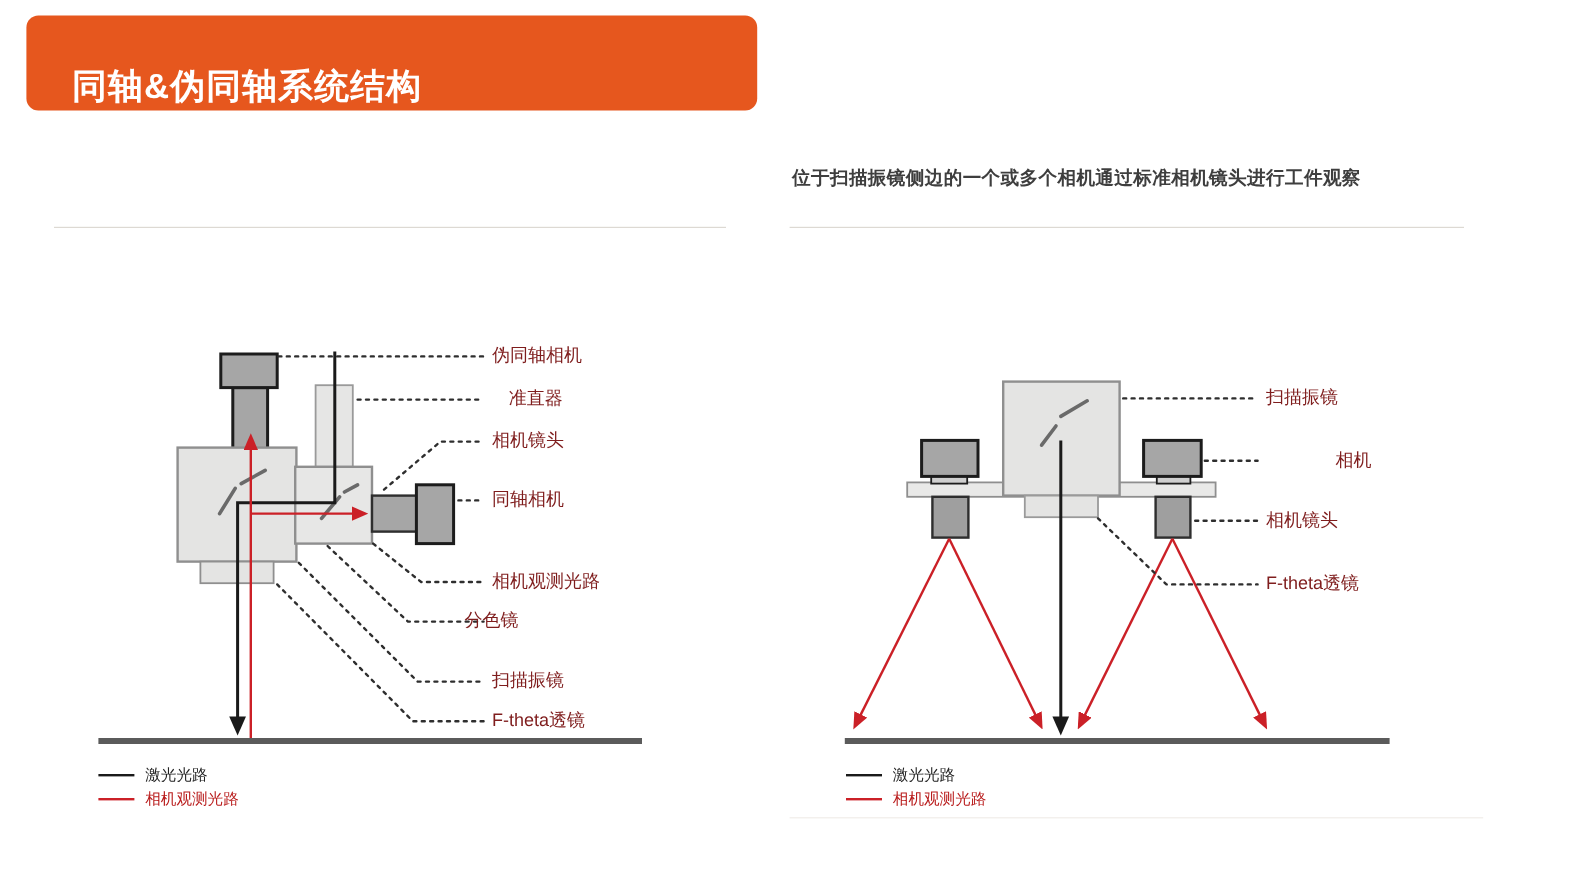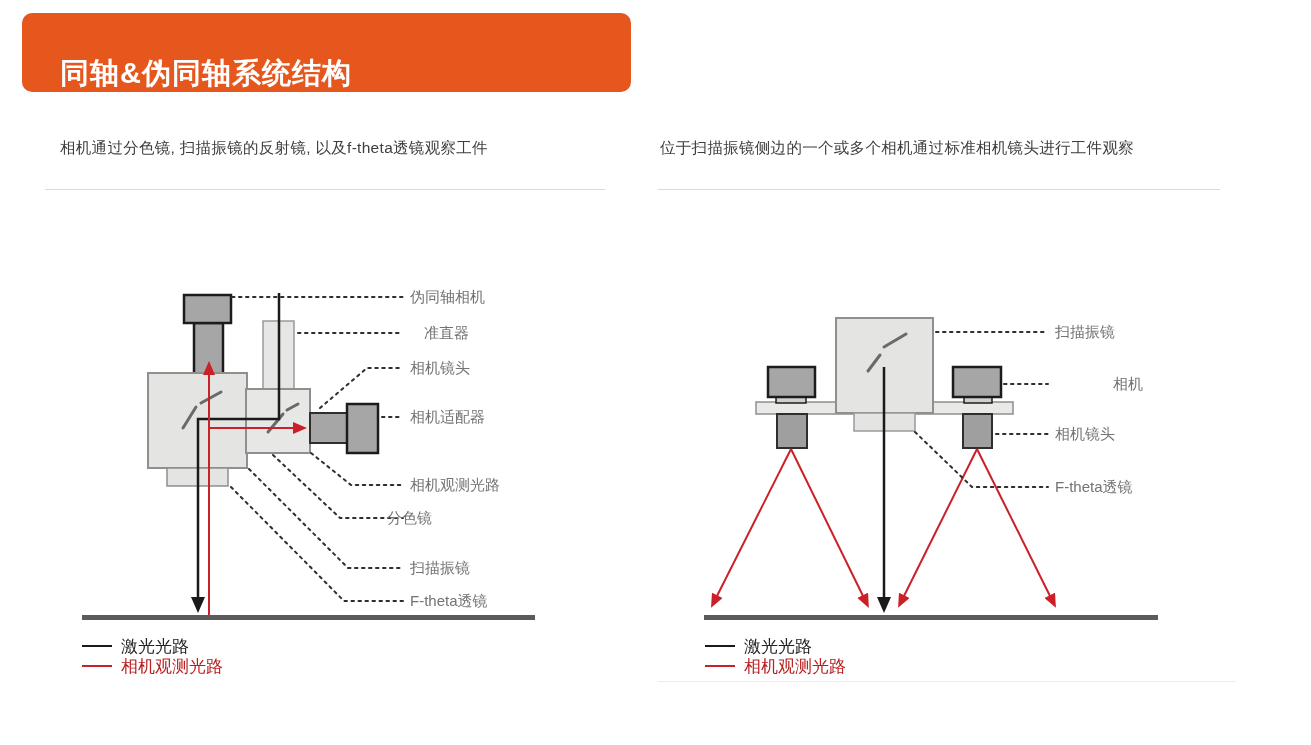--- a/index.html
+++ b/index.html
@@ -11,53 +11,52 @@
   .tab-left{left:22px;width:609px;height:79px;background:#E6571E;z-index:2;}
   .tab-left .tab-text{position:absolute;left:38px;top:0;line-height:79px;
     font-size:29px;font-weight:bold;color:#ffffff;letter-spacing:1px;margin-top:21px;}
   .tab-right{left:620px;width:616px;height:77px;background:#E7E4E0;z-index:1;}
   .tab-right .tab-text{position:absolute;left:56px;top:0;line-height:77px;
     font-size:27px;font-weight:bold;color:#3B3834;letter-spacing:1px;}
 
   
   .desc{position:absolute;top:138px;font-size:15.5px;color:#3E3E3E;letter-spacing:0.3px;}
   .desc-left{left:60px;}
-  .desc-right{left:660px;}
+  .desc-right{left:660px;font-weight:bold;}
 
   .divider{position:absolute;top:189px;height:1px;background:#DDD9D3;}
   .divider-left{left:45px;width:560px;}
   .divider-right{left:658px;width:562px;}
   .faint-bottom{position:absolute;top:681px;left:658px;width:578px;height:1px;background:#F0EDE9;}
 
   
   svg.diagram{position:absolute;left:0;top:0;z-index:3;}
 
   
-  .lbl{position:absolute;z-index:4;font-size:15px;color:#737373;line-height:20px;white-space:nowrap;}
+  .lbl{position:absolute;z-index:4;font-size:15px;color:#7f1d1d;line-height:20px;white-space:nowrap;}
 
   
   .legend{position:absolute;z-index:4;}
   .legend-left{left:82px;top:636px;}
   .legend-right{left:705px;top:636px;}
   .legend-row{display:flex;align-items:center;height:20px;}
   .legend-swatch{width:30px;height:0;border-top:2.5px solid #1A1A1A;margin-right:9px;}
   .legend-swatch.red{border-top-color:#CB2027;}
-  .legend-label{font-size:17px;color:#222222;}
+  .legend-label{font-size:13px;color:#222222;}
   .legend-label.red{color:#b91c1c;}
 </style>
 </head>
 <body>
 
 <div class="page">
 
   <div class="tab tab-left">
     <span class="tab-text">同轴&amp;伪同轴系统结构</span>
   </div>
 
-  <div class="desc desc-left">相机通过分色镜, 扫描振镜的反射镜, 以及f-theta透镜观察工件</div>
   <div class="desc desc-right">位于扫描振镜侧边的一个或多个相机通过标准相机镜头进行工件观察</div>
   <div class="divider divider-left"></div>
   <div class="divider divider-right"></div>
   <div class="faint-bottom"></div>
 
   <svg class="diagram" width="1311" height="745" viewBox="0 0 1311 745">
     <defs>
       <marker id="arrRed" markerUnits="userSpaceOnUse" markerWidth="14" markerHeight="12" refX="3" refY="6" orient="auto">
         <path d="M0,0 L14,6 L0,12 Z" fill="#CB2027"></path>
       </marker>
@@ -147,21 +146,21 @@
         <path d="M1004 384 L1048 384"></path>
         <path d="M996 434 L1048 434"></path>
         <path d="M915 432 L972 487 L1048 487"></path>
       </g>
     </g>
   </svg>
 
   <div class="lbl" style="left:410px;top:287px">伪同轴相机</div>
   <div class="lbl" style="left:424px;top:323px">准直器</div>
   <div class="lbl" style="left:410px;top:358px">相机镜头</div>
-  <div class="lbl" style="left:410px;top:407px">相机适配器</div>
+  <div class="lbl" style="left:410px;top:407px">同轴相机</div>
   <div class="lbl" style="left:410px;top:475px">相机观测光路</div>
   <div class="lbl" style="left:387px;top:508px">分色镜</div>
   <div class="lbl" style="left:410px;top:558px">扫描振镜</div>
   <div class="lbl" style="left:410px;top:591px">F-theta透镜</div>
 
   <div class="lbl" style="left:1055px;top:322px">扫描振镜</div>
   <div class="lbl" style="left:1113px;top:374px">相机</div>
   <div class="lbl" style="left:1055px;top:424px">相机镜头</div>
   <div class="lbl" style="left:1055px;top:477px">F-theta透镜</div>
 

